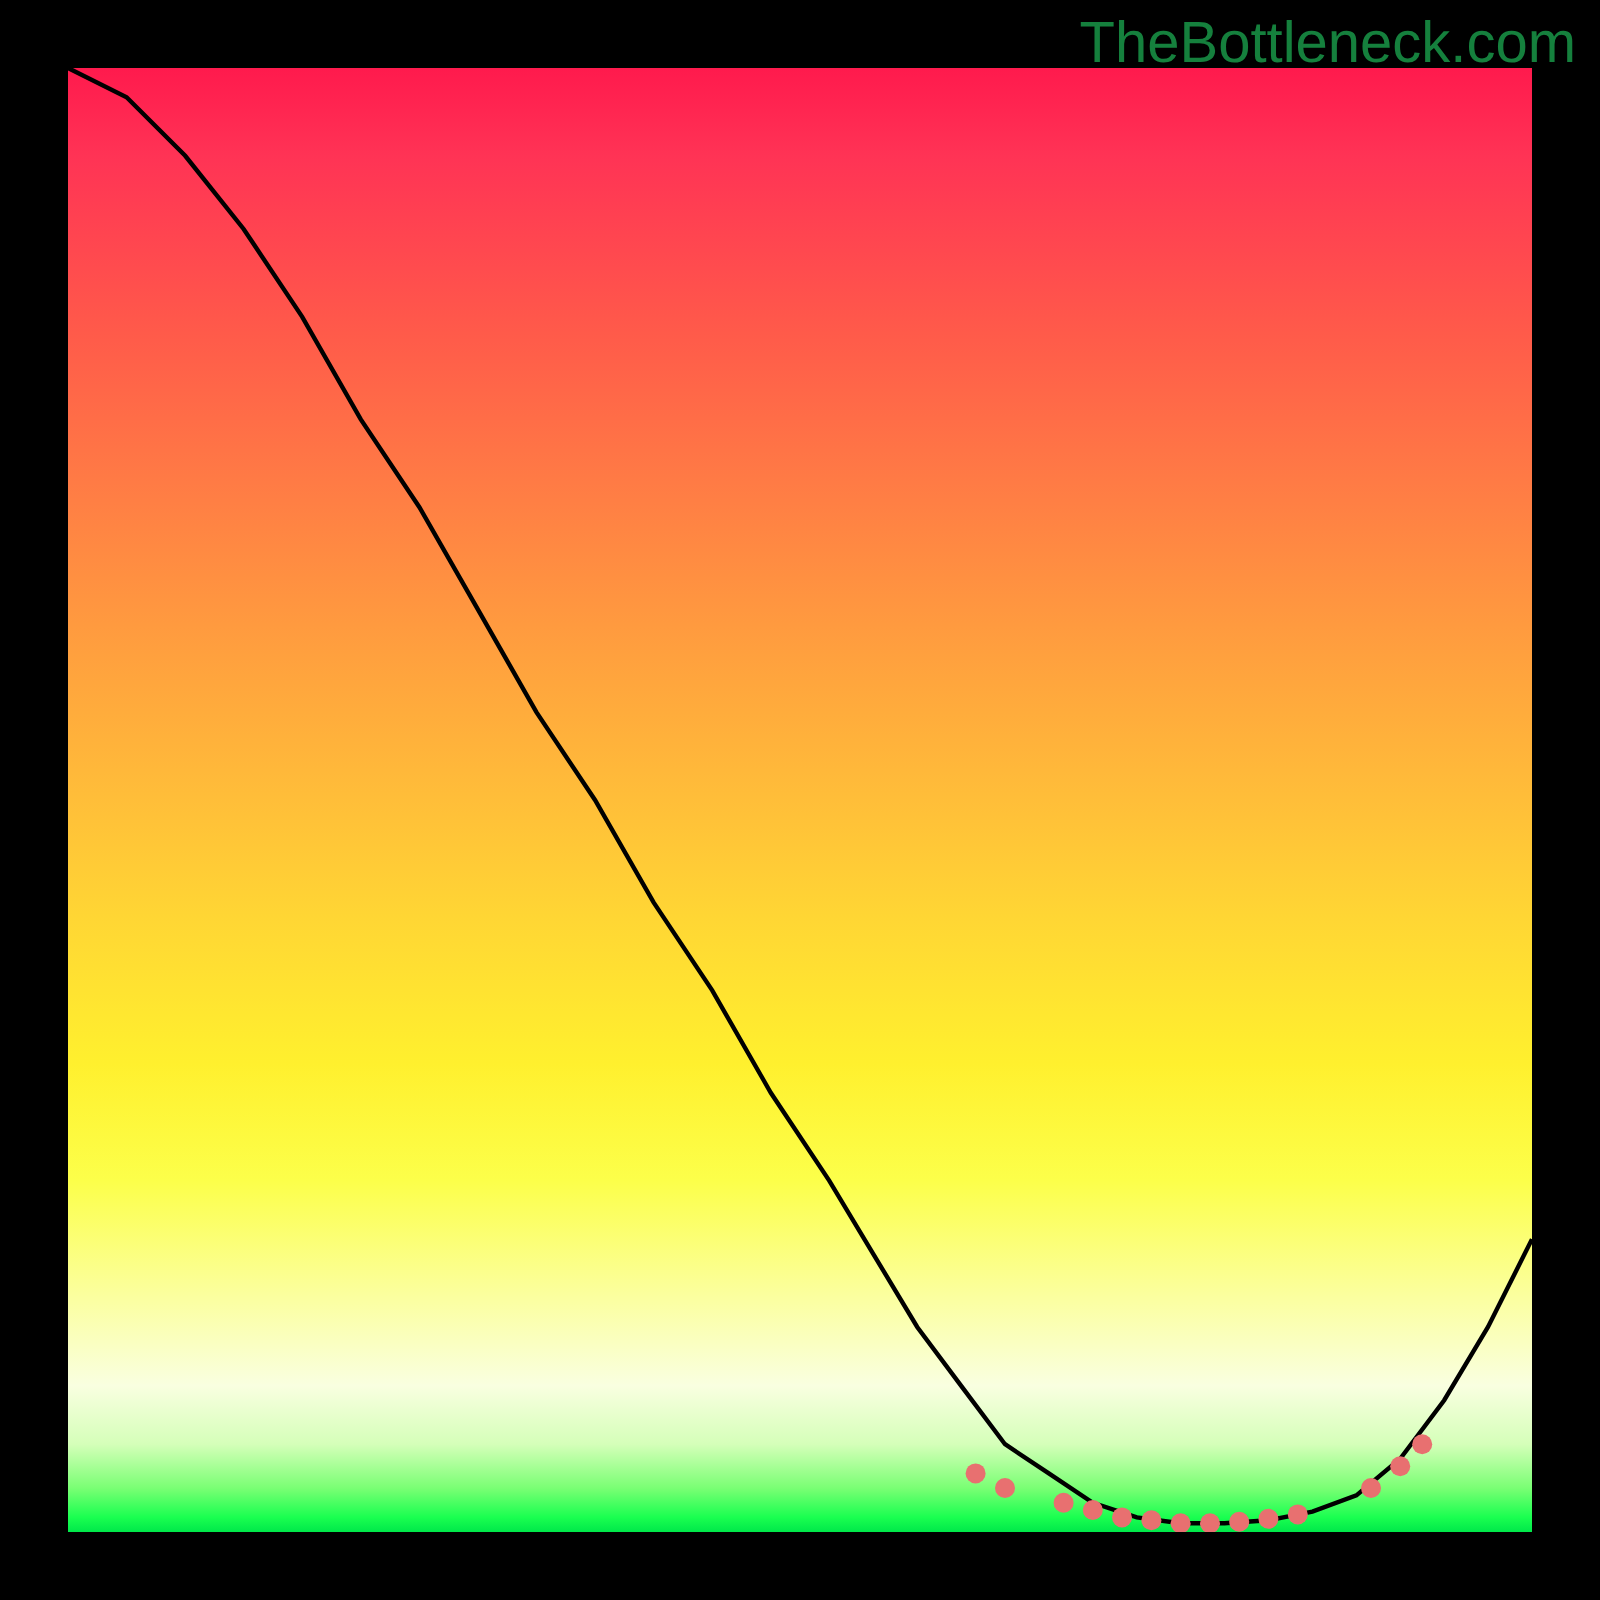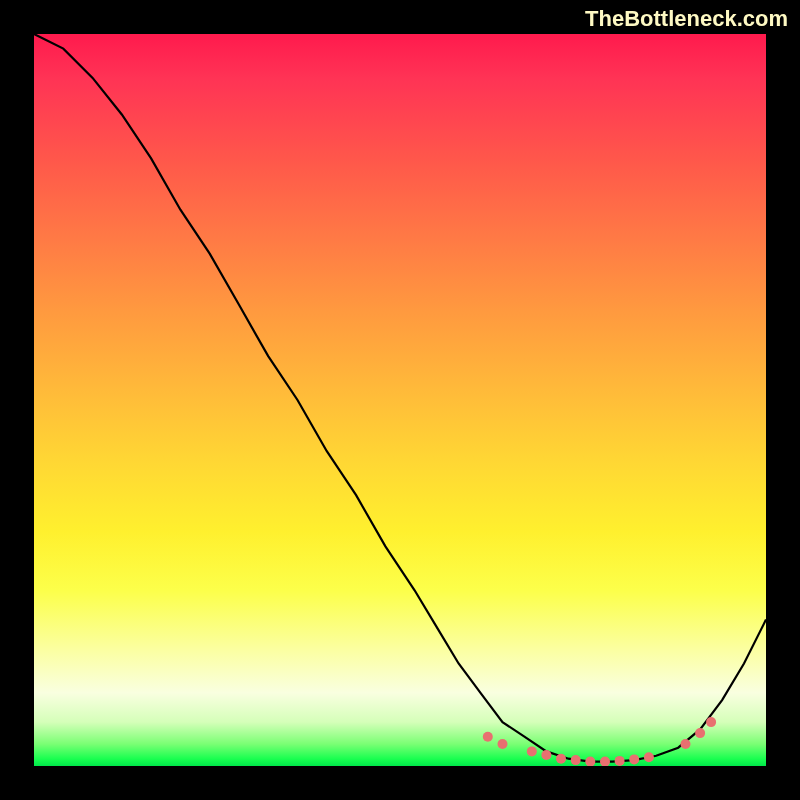--- a/index.html
+++ b/index.html
@@ -7,23 +7,23 @@
     width: 800px;
     height: 800px;
     background: #000;
     position: relative;
     font-family: Arial, sans-serif;
   }
   .watermark {
     position: absolute;
     top: 6px;
     right: 12px;
-    color: #fef9c3;
-    font-size: 22px;
-    font-weight: 700;
+    color: #15803d;
+    font-size: 29px;
+    font-weight: 400;
     z-index: 10;
   }
   .plot-area {
     position: absolute;
     left: 34px;
     top: 34px;
     width: 732px;
     height: 732px;
     background: linear-gradient(to bottom,
       #ff1a4d 0%,

